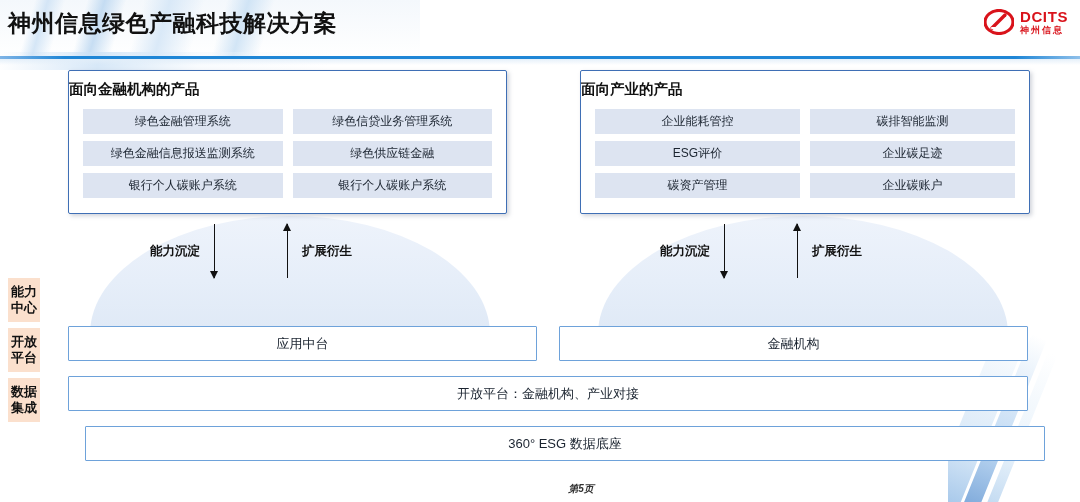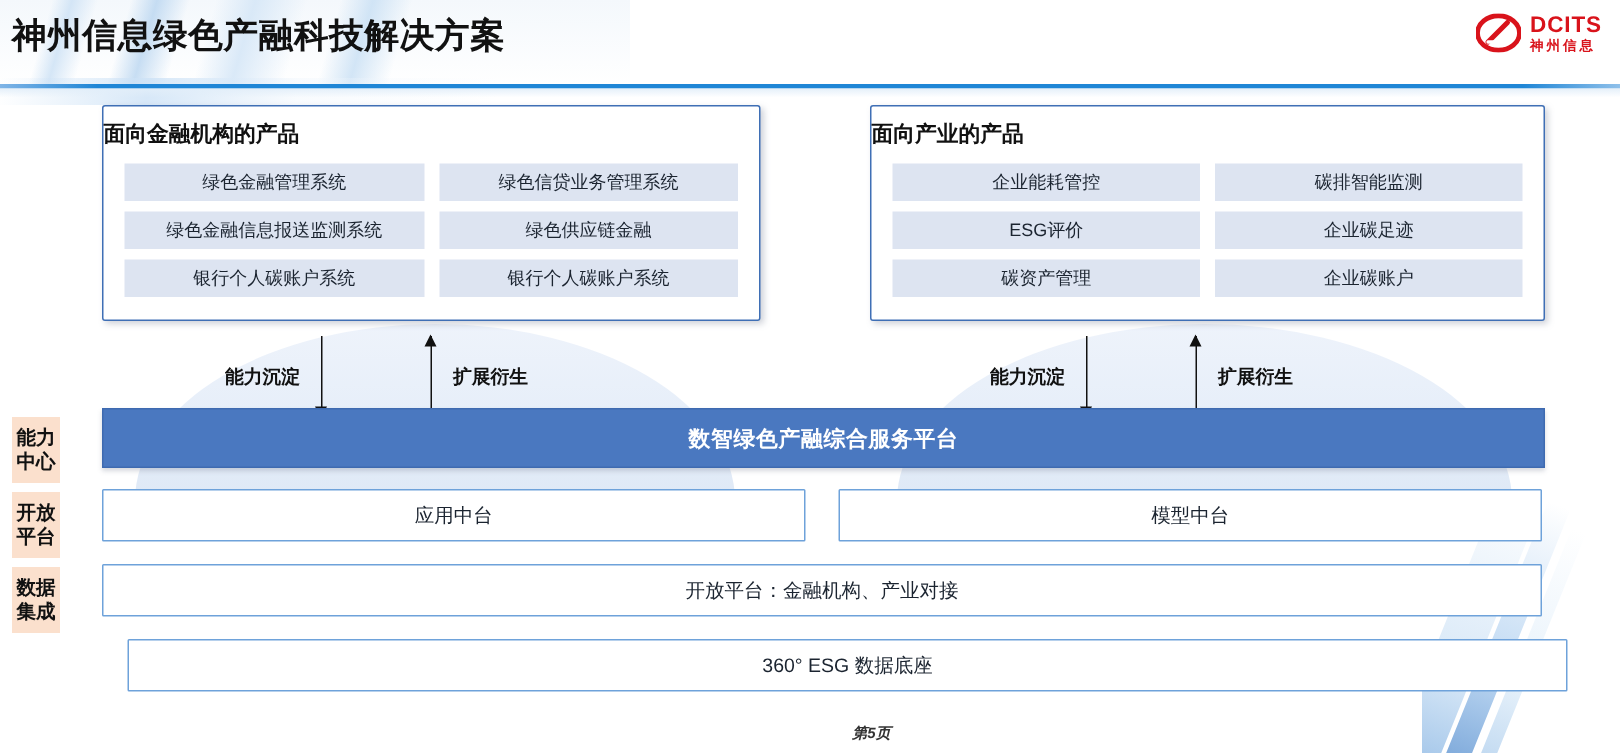--- a/index.html
+++ b/index.html
@@ -185,25 +185,24 @@
   </div>
 
   <div class="arrows arrows-r">
     <span class="arr-label">能力沉淀</span>
     <span class="arr down"></span>
     <span style="width:44px"></span>
     <span class="arr up"></span>
     <span class="arr-label">扩展衍生</span>
   </div>
 
-  <div class="platform">数智绿色产融综合服务平台</div>
 
   <div class="row row-two" style="top:260px;">
     <div class="cell">应用中台</div>
-    <div class="cell">模型中台</div>
+    <div class="cell">金融机构</div>
   </div>
 
   <div class="row" style="top:310px;">
     <div class="cell">开放平台：金融机构、产业对接</div>
   </div>
 
   <div class="row" style="top:360px;padding-left:17px;">
     <div class="cell">360° ESG 数据底座</div>
   </div>
 

